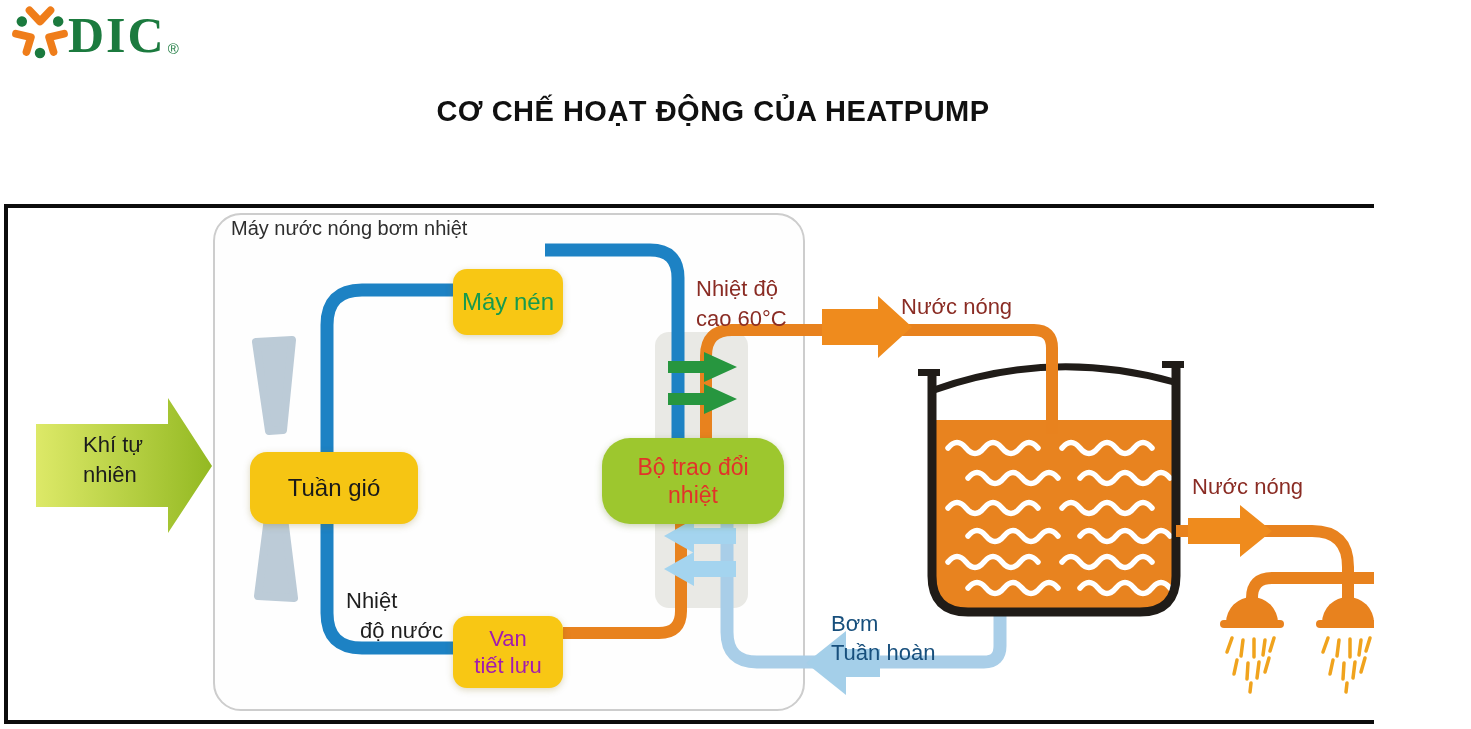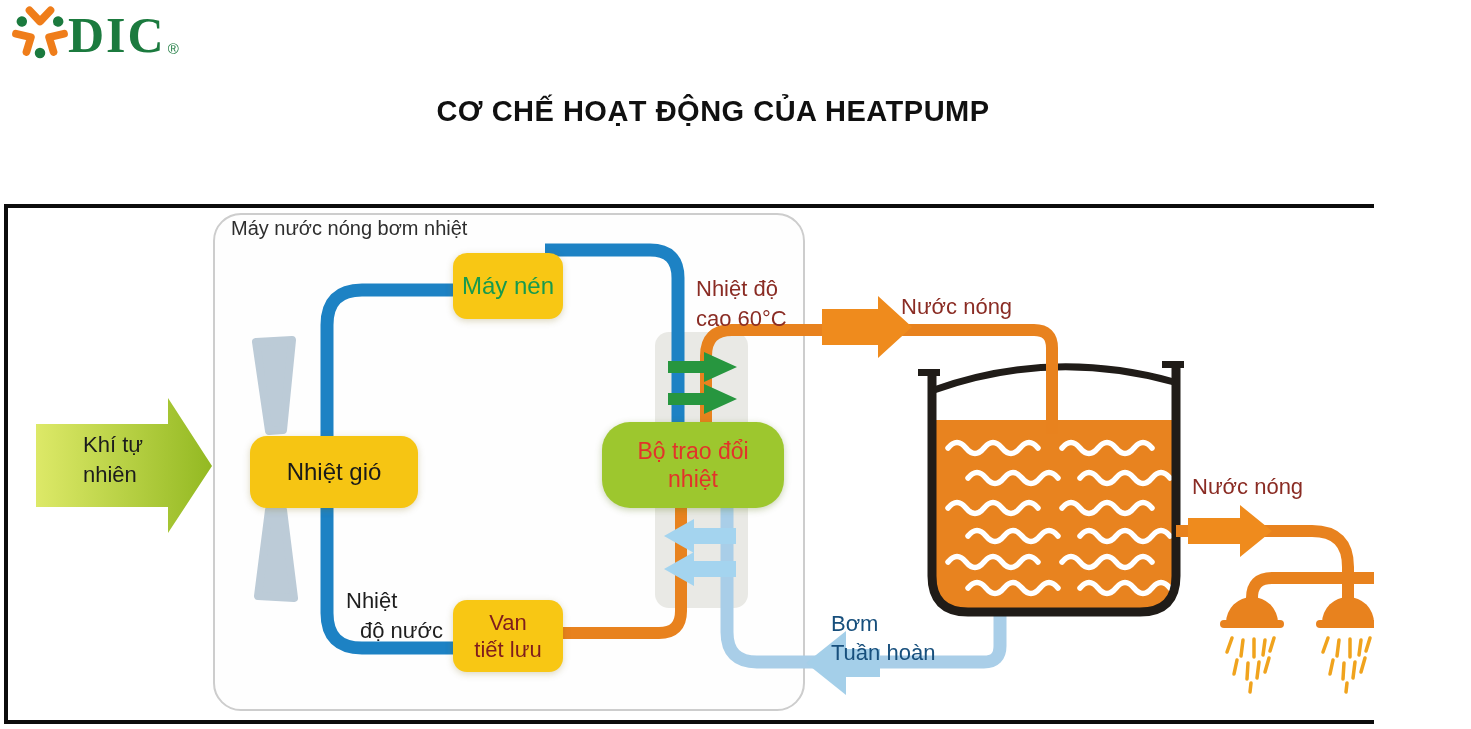--- a/index.html
+++ b/index.html
@@ -14,27 +14,27 @@
   #title{left:0;top:95px;width:100%;text-align:center;font-size:29px;font-weight:700;
          color:#101010;letter-spacing:.5px;margin-left:26px;}
   
   #outer-box{left:4px;top:204px;width:1459px;height:520px;border:4px solid #0c0c0c;
              background:#fff;box-sizing:border-box;}
   #inner-box{left:213px;top:213px;width:592px;height:498px;border:2px solid #cdcdcd;
              border-radius:28px;box-sizing:border-box;background:#fefefe;}
   #pipes-svg{left:0;top:0;width:1471px;height:729px;pointer-events:none;}
   
   .comp{display:flex;align-items:center;justify-content:center;text-align:center;
-        border-radius:14px;box-shadow:0 2px 7px rgba(120,100,0,.25);}
+        border-radius:14px;box-shadow:0 2px 7px rgba(120,100,0,.25);margin-top:16px;}
   #box-compressor{left:453px;top:253px;width:110px;height:66px;background:#f8c714;
                   color:#169a4e;font-size:24px;}
   #box-fan{left:250px;top:436px;width:168px;height:72px;background:#f6c513;
            color:#1a1a1a;font-size:24px;border-radius:17px;}
   #box-valve{left:453px;top:600px;width:110px;height:72px;background:#f8c714;
-             color:#7f1d1d;font-size:22px;line-height:27px;}
+             color:#a21caf;font-size:22px;line-height:27px;}
   #box-exchanger{left:602px;top:422px;width:182px;height:86px;background:#9dc72e;
                  color:#e2332a;font-size:23px;line-height:28px;border-radius:28px;
                  box-shadow:0 2px 7px rgba(80,110,0,.3);}
   
   .lbl span{display:block;}
   #lbl-unit{left:231px;top:217px;font-size:20px;color:#2e2e2e;}
   #lbl-temp-high{left:696px;top:274px;font-size:22px;line-height:30px;color:#8a2c24;}
   #lbl-temp-low{left:346px;top:586px;font-size:22px;line-height:30px;color:#1e1e1e;}
   #lbl-temp-low span:last-child{padding-left:14px;}
   #lbl-intake{left:83px;top:430px;font-size:22px;line-height:30px;color:#1c1c1c;}
@@ -168,21 +168,21 @@
       <use href="#spray" x="1252" y="626"></use>
       <use href="#spray" x="1348" y="626"></use>
       <use href="#spray" x="1432" y="626"></use>
     </g>
   </svg>
 
   <div class="abs comp" id="box-compressor">
       <span>Máy nén</span>
     </div>
   <div class="abs comp" id="box-fan">
-      <span>Nhiệt gió</span>
+      <span>Tuần gió</span>
     </div>
   <div class="abs comp lbl" id="box-valve">
     <div>
         <span>Van</span>
         <span>tiết lưu</span>
       </div>
   </div>
   <div class="abs comp lbl" id="box-exchanger">
     <div>
         <span>Bộ trao đổi</span>

